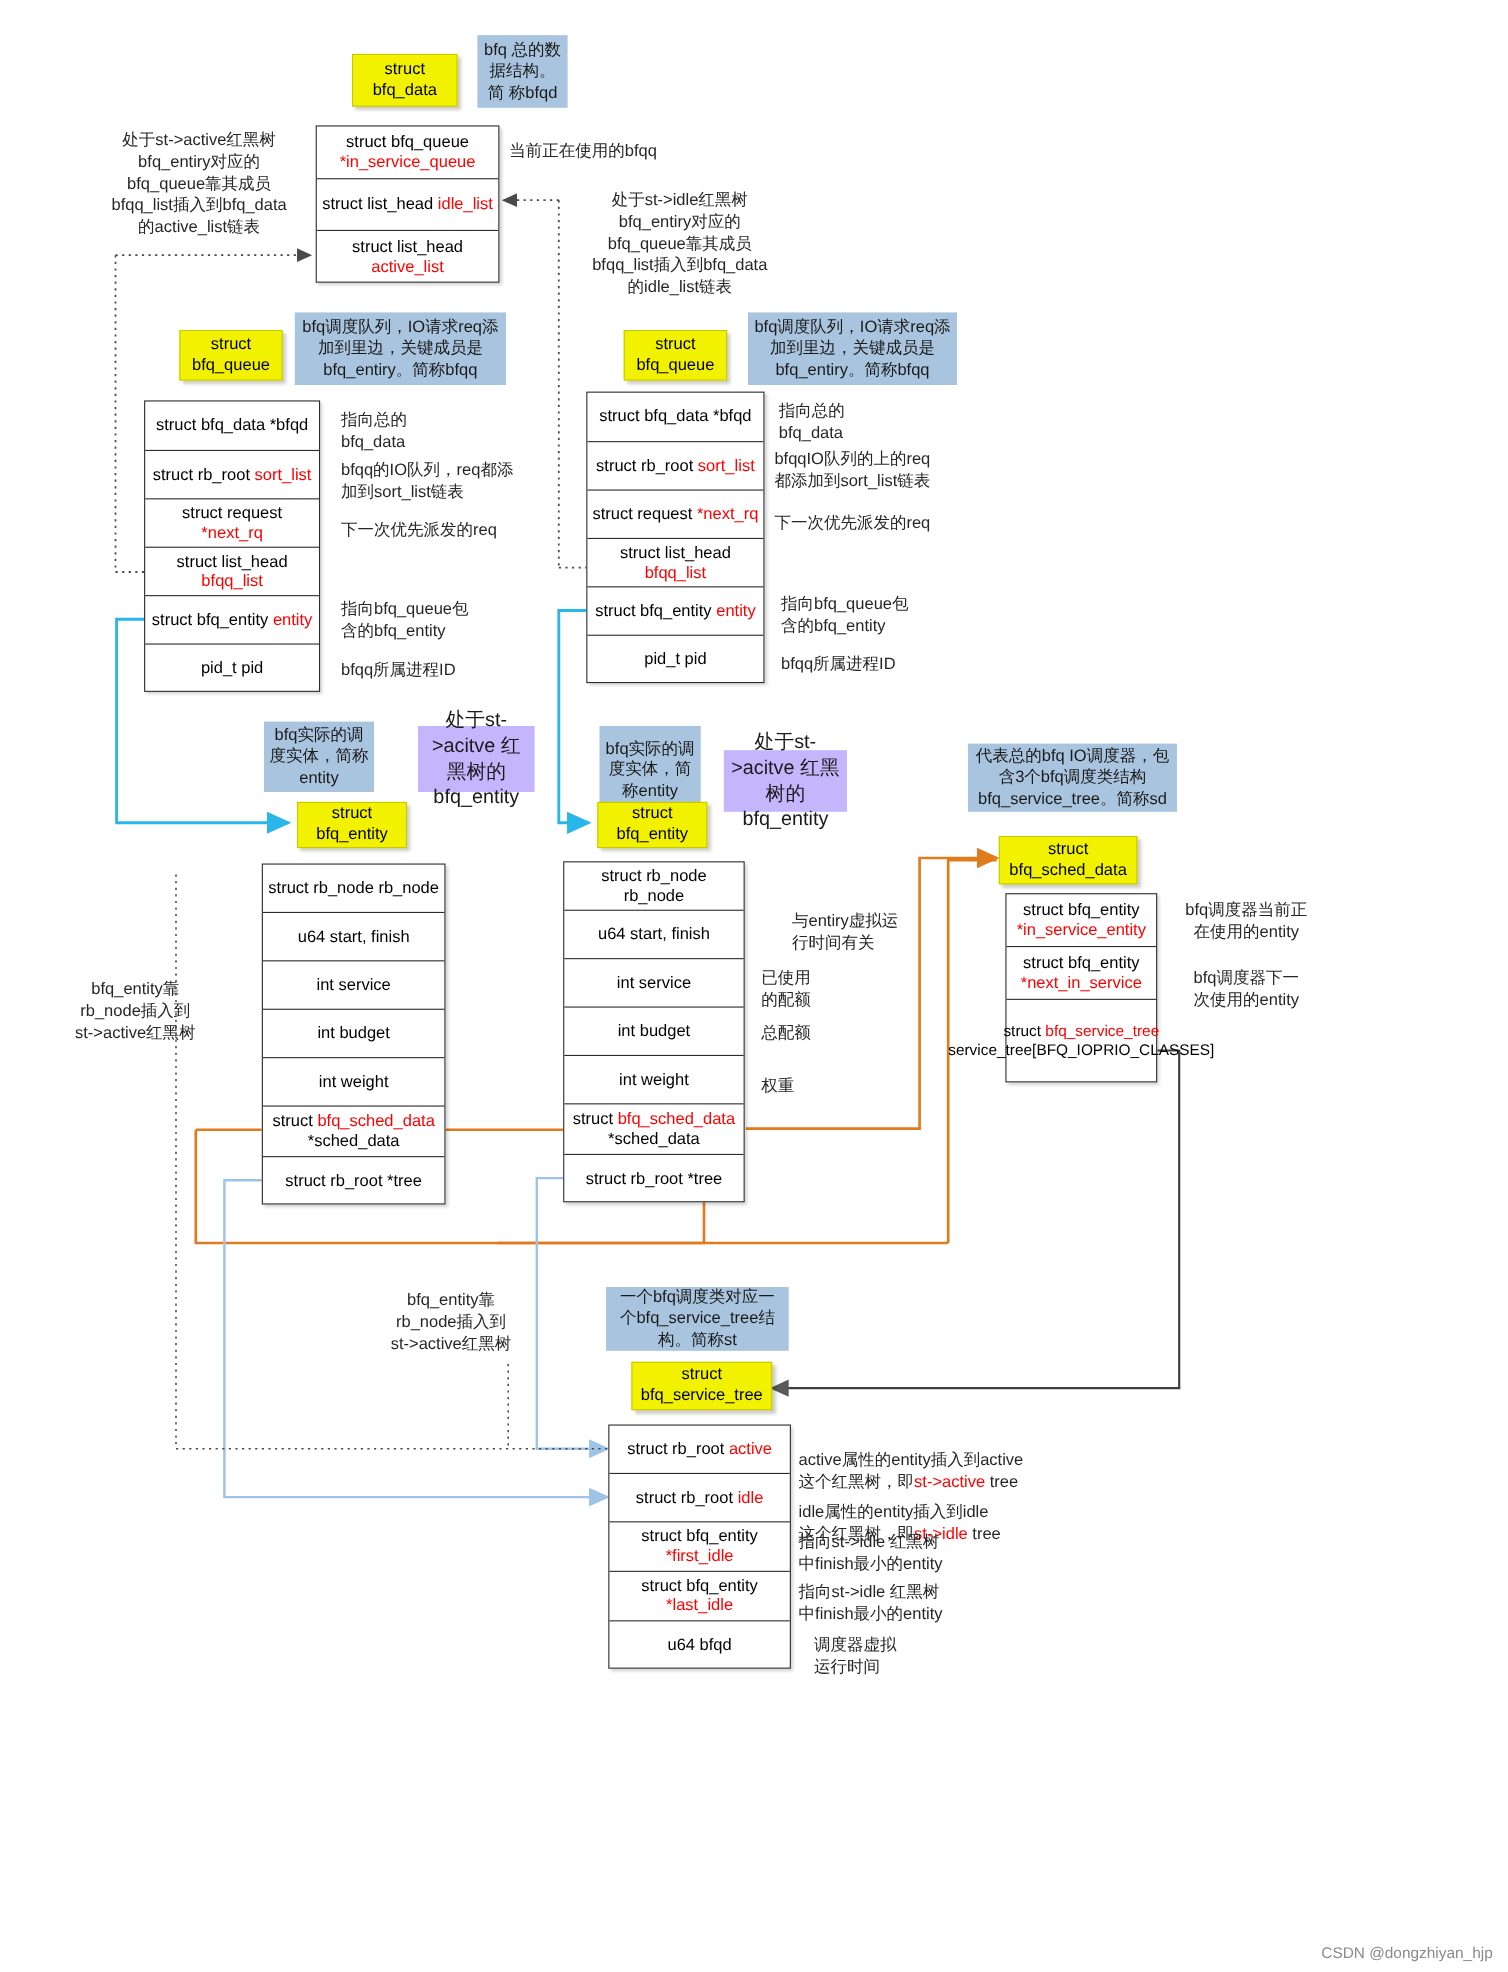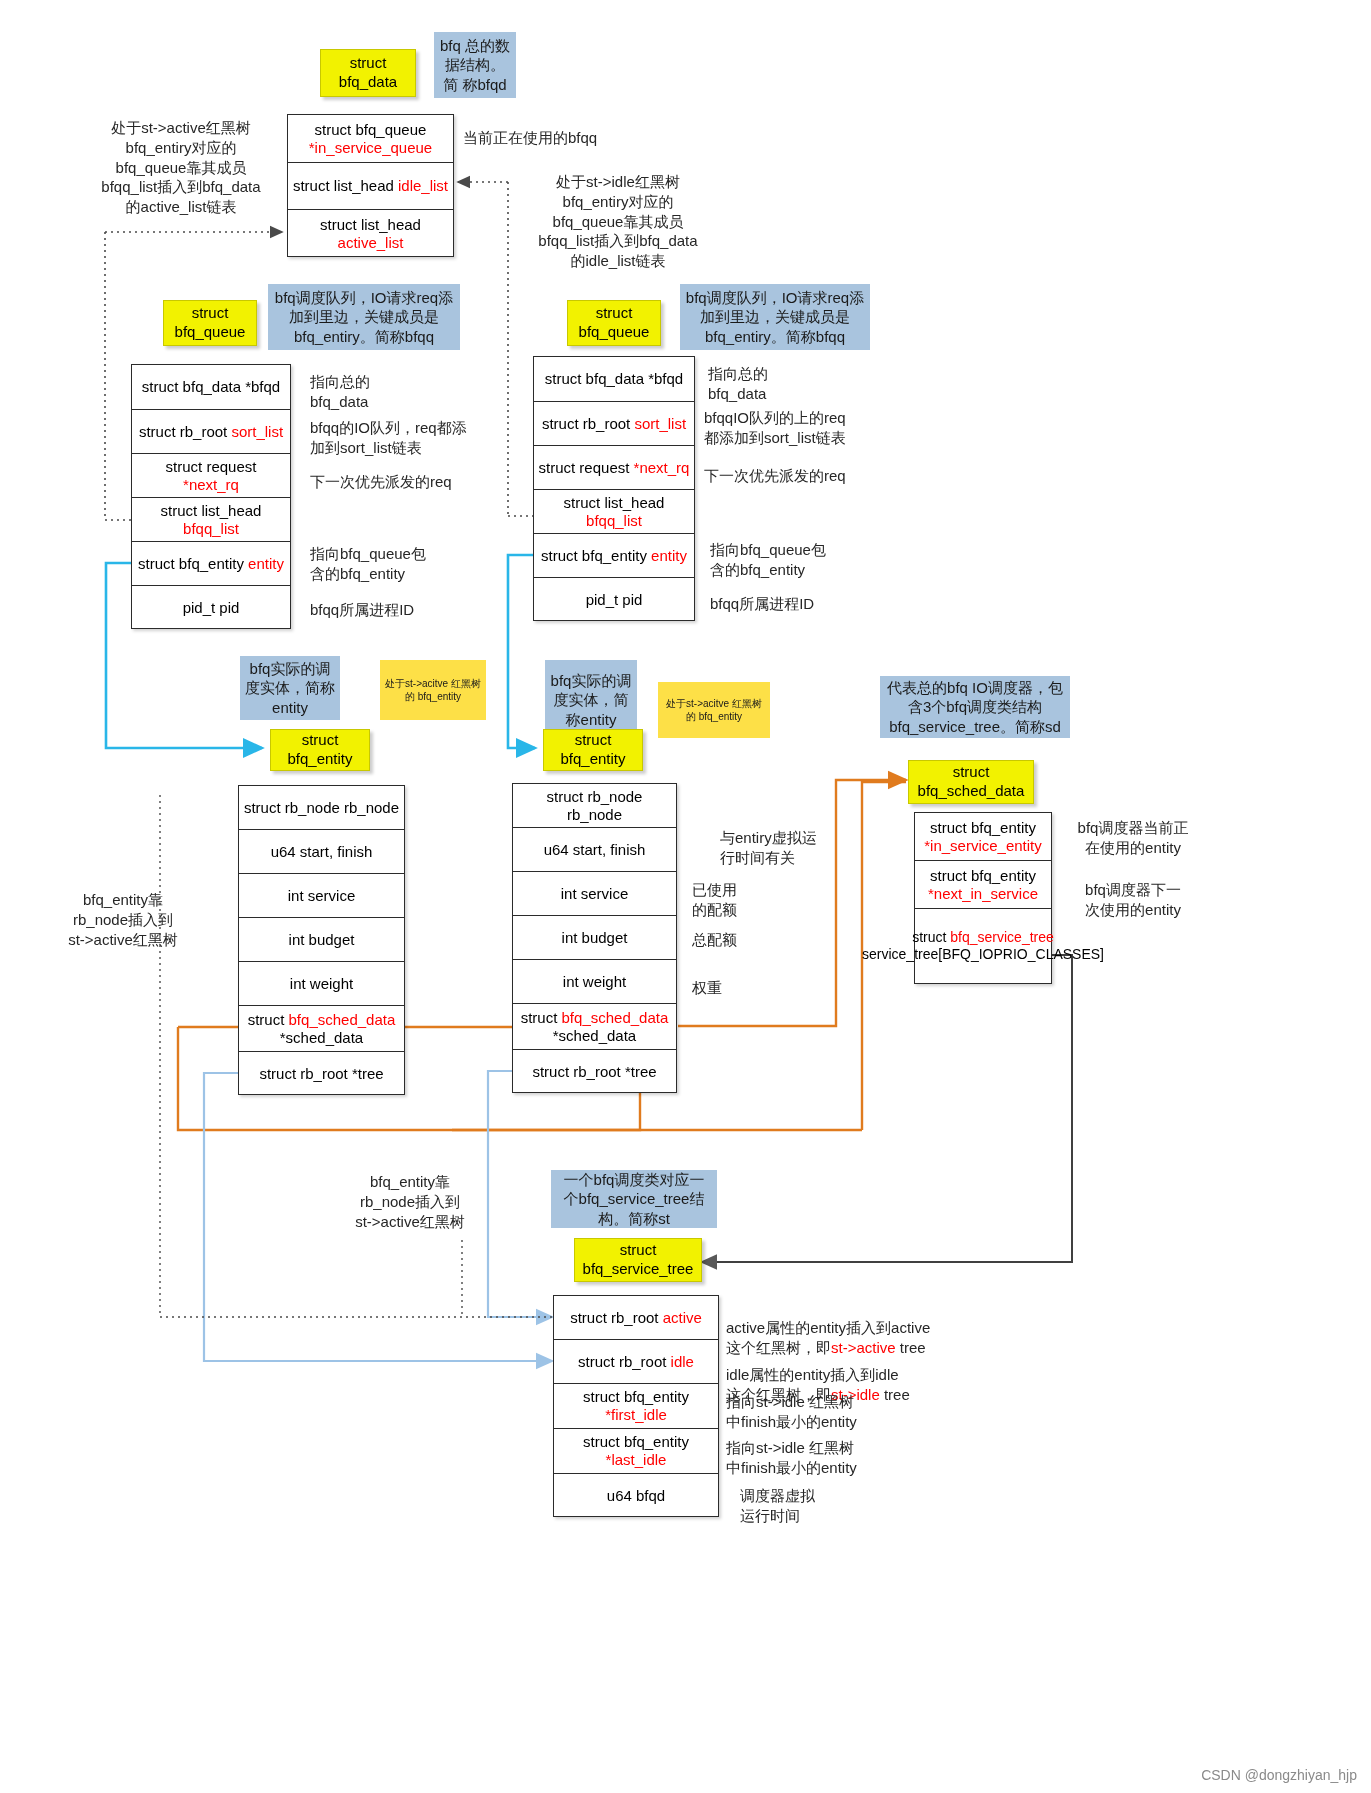--- a/index.html
+++ b/index.html
@@ -16,23 +16,23 @@
     text-align:center;font-size:15px;color:#000;line-height:1.25;
   }
   
   .bnote{
     background:#a9c4de;color:#1a1a1a;
     display:flex;align-items:center;justify-content:center;
     text-align:center;font-size:15px;line-height:1.30;padding:14px 5px;
   }
   
   .gnote{
-    background:#fde047;color:#1a1a1a;
+    background:#c4b5fd;color:#1a1a1a;
     display:flex;align-items:center;justify-content:center;
-    text-align:center;font-size:10px;line-height:1.30;padding:3px 5px;
+    text-align:center;font-size:18px;line-height:1.30;padding:3px 5px;
   }
   
   .txt{font-size:15px;color:#262626;line-height:1.32;white-space:pre-line;}
   .txt.c{text-align:center;}
   .txt.l{text-align:left;}
 
   
   .tbl{border:1.5px solid #2b2b2b;background:#fff;
        box-shadow:2px 2px 3px rgba(0,0,0,.18);}
   .row{

